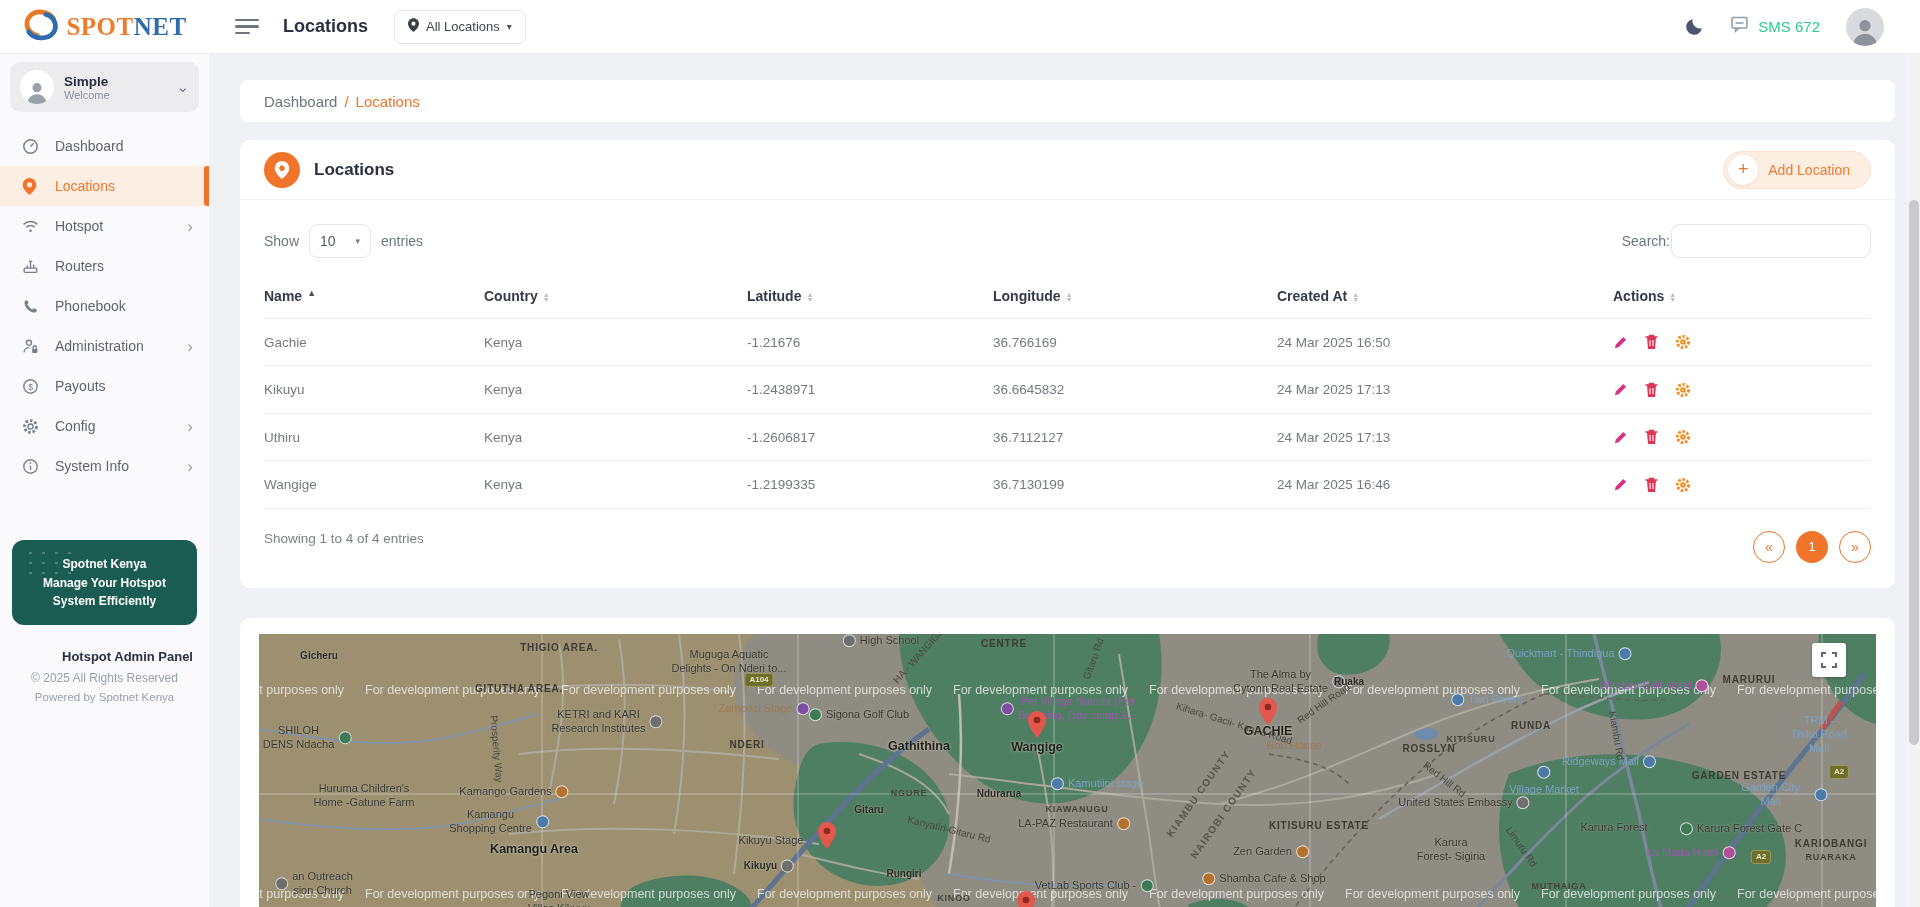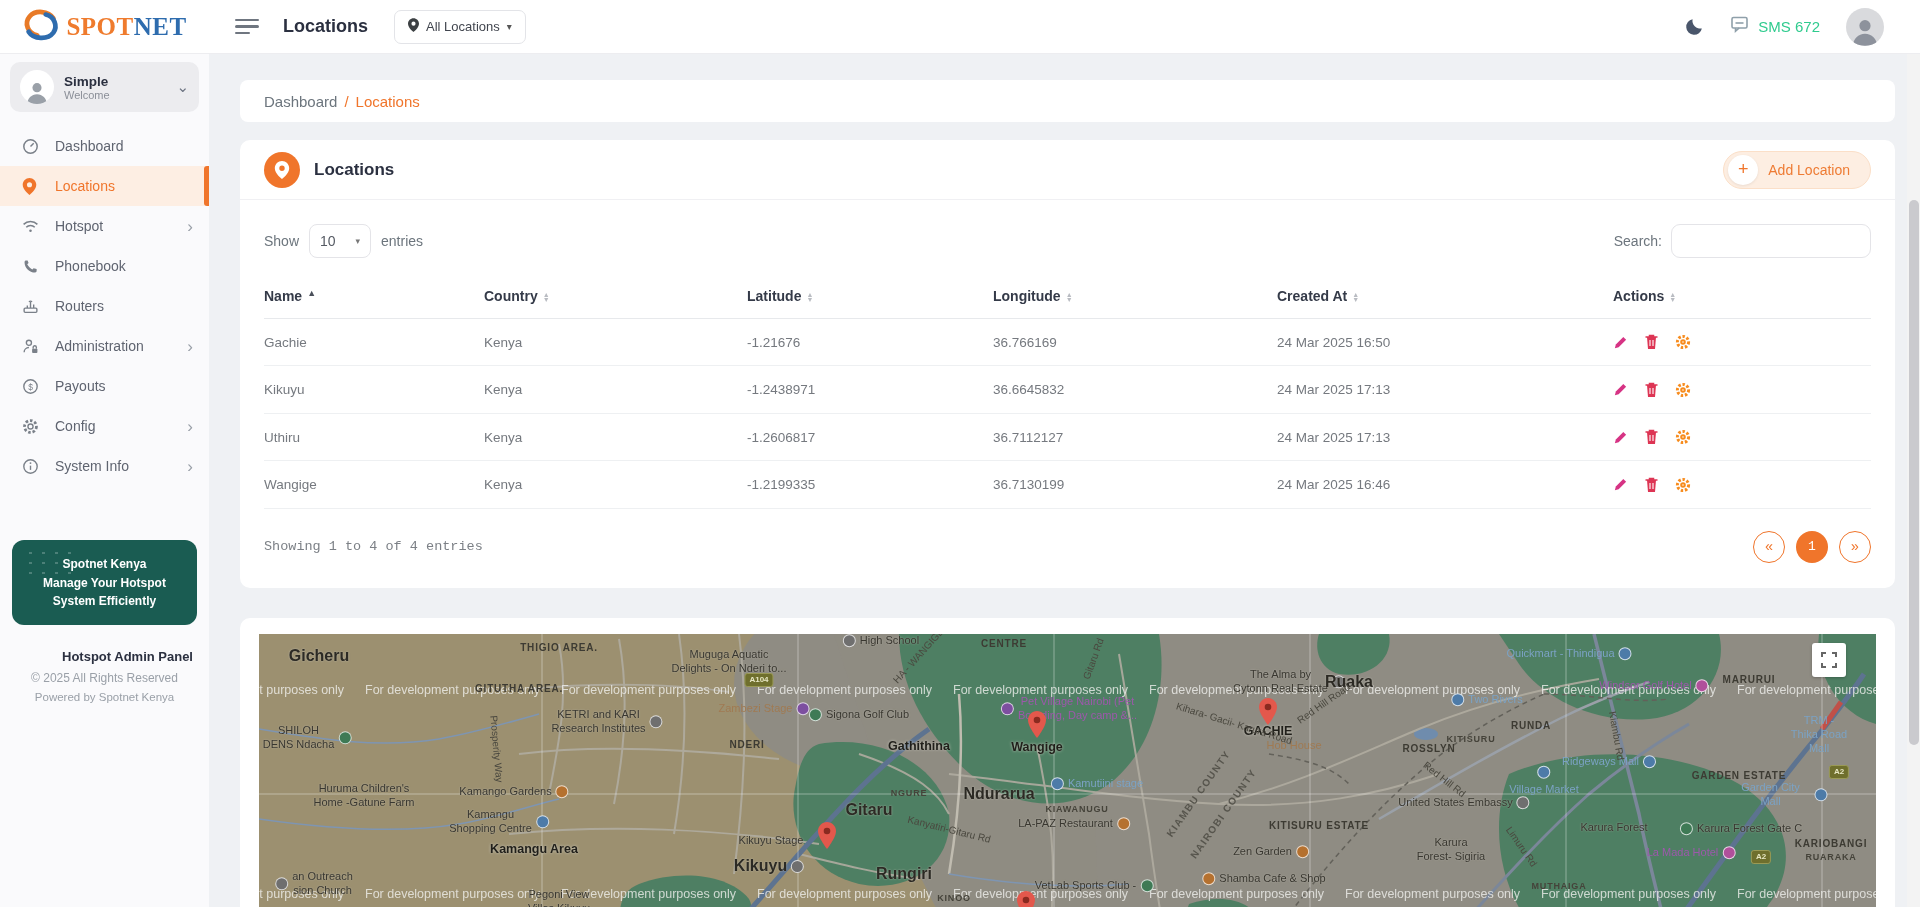--- a/index.html
+++ b/index.html
@@ -59,43 +59,43 @@
   .card-head{height:60px;display:flex;align-items:center;padding:0 24px;border-bottom:1px solid #f0f0f3;}
   .card-pin{width:36px;height:36px;border-radius:50%;background:#f0752b;display:flex;align-items:center;justify-content:center;margin-right:14px;}
   .card-title{font-size:17px;font-weight:700;color:#2b3040;}
   .add-btn{margin-left:auto;height:38px;border:1px solid #fbdfc8;border-radius:19px;background:#fdeee2;display:flex;align-items:center;gap:10px;padding:0 20px 0 4px;cursor:pointer;font-family:inherit;}
   .add-plus{width:30px;height:30px;border-radius:50%;background:#fff;color:#f0752b;font-size:18px;display:flex;align-items:center;justify-content:center;box-shadow:0 1px 3px rgba(0,0,0,.08);}
   .add-lbl{color:#ee7b33;font-size:14px;}
 
   .controls{display:flex;align-items:center;padding:24px 24px 12px 24px;font-size:14px;color:#6c757d;}
   .show-sel{margin:0 10px;width:62px;height:34px;border:1px solid #e4e4e8;border-radius:8px;display:flex;align-items:center;justify-content:space-between;padding:0 10px;color:#555a63;cursor:pointer;}
   .show-sel .caret{font-size:9px;color:#777;}
-  .search-wrap{margin-left:auto;display:flex;align-items:center;gap:9px;}
+  .search-wrap{margin-left:auto;display:flex;align-items:center;gap:1px;}
   .search-input{width:200px;height:34px;border:1px solid #e4e4e8;border-radius:9px;outline:none;padding:0 10px;font-family:inherit;font-size:13px;}
 
   table.loc{width:1607px;margin:6px 24px 0 24px;border-collapse:collapse;table-layout:fixed;}
   table.loc th{font-size:14px;font-weight:700;color:#343a48;text-align:left;padding:12px 0 14px 0;border-bottom:1px solid #e7e9ec;cursor:pointer;}
   table.loc td{font-size:13.5px;color:#75797f;padding:15px 0;border-bottom:1px solid #eef0f2;}
   .sort-both{display:inline-flex;flex-direction:column;font-size:7px;line-height:5px;color:#b9bcc2;margin-left:5px;vertical-align:middle;}
   .sort-asc{font-size:9px;color:#4a4f5a;margin-left:5px;vertical-align:top;}
   .act-ic{display:inline-flex;width:17px;margin-right:14px;cursor:pointer;vertical-align:middle;}
 
-  .tbl-footer{display:flex;align-items:center;padding:22px 24px 0 24px;font-family:Liberation Mono, monospace;}
+  .tbl-footer{display:flex;padding:22px 24px 0 24px;}
   .summary{font-size:13.5px;color:#7c8086;}
   .pager{margin-left:auto;display:flex;align-items:center;gap:11px;}
   .pg{width:32px;height:32px;border-radius:50%;border:1px solid #f0752b;background:#fff;color:#f0752b;font-size:14px;display:flex;align-items:center;justify-content:center;cursor:pointer;font-family:inherit;}
   .pg.cur{background:#f0752b;color:#fff;border:none;font-size:13px;}
 
   
   #map-card{top:564px;height:360px;padding:16px 19px;}
   #map{position:relative;width:1617px;height:300px;background:#8f8c83;overflow:hidden;}
   #map svg.base{position:absolute;inset:0;}
   .wm{position:absolute;font-size:12.5px;font-weight:500;color:rgba(242,242,240,.78);white-space:nowrap;}
   .ml{position:absolute;display:flex;align-items:center;gap:4px;white-space:pre-line;text-align:center;line-height:1.25;pointer-events:none;}
-  .ml-town{font-size:16px;font-weight:700;color:#2c2a24;text-shadow:0 0 2px rgba(198,196,186,.8);}
+  .ml-town{font-size:10px;font-weight:700;color:#2c2a24;text-shadow:0 0 2px rgba(198,196,186,.8);}
   .ml-area{font-size:10px;font-weight:700;letter-spacing:.8px;color:#3d3b33;}
   .ml-area-sm{font-size:9px;font-weight:700;letter-spacing:.8px;color:#45433a;}
   .ml-poi{font-size:11px;font-weight:500;color:#393730;text-shadow:0 0 2px rgba(192,190,180,.7);}
   .ml-poi-blue{font-size:11px;font-weight:500;color:#7ba2c4;}
   .ml-poi-purple{font-size:11px;font-weight:500;color:#9d58ab;}
   .ml-poi-brown{font-size:11px;font-weight:500;color:#a07a52;}
   .ml-marker-label{font-size:12.5px;font-weight:700;color:#201f1a;text-shadow:0 0 3px rgba(205,203,193,.95);}
   .ml-road{font-size:10px;color:#4a483f;}
   .ml-county{font-size:10px;font-weight:600;letter-spacing:1.4px;color:#57554d;}
   .ml-badge{font-size:8px;font-weight:700;color:#e6e6c2;background:#6f6f2d;border:1px solid #9a9a55;border-radius:3px;padding:1px 4px;}
@@ -201,35 +201,35 @@
               <path d="M1.5 5a9.2 9.2 0 0 1 13 0"></path>
               <path d="M4 7.8a5.6 5.6 0 0 1 8 0"></path>
               <circle cx="8" cy="11" r="1.2" fill="currentColor" stroke="none"></circle>
             </svg>
           </span>
           <span class="mi-lb">Hotspot</span>
           <span class="mi-ch">›</span>
         </div>
         <div class="mi">
           <span class="mi-ic">
-            <svg width="15" height="15" viewBox="0 0 16 16">
-              <path d="M4.3 1.5c-.8 0-1.6.7-1.6 1.6 0 6.3 5 11.4 11.3 11.4.9 0 1.6-.8 1.6-1.6v-2.1l-3.2-1-1.4 1.4C9 10.1 6.6 7.8 5.6 5.7L7 4.3 6 1.5H4.3z" fill="currentColor"></path>
-            </svg>
-          </span>
-          <span class="mi-lb">Phonebook</span>
-        </div>
-        <div class="mi">
-          <span class="mi-ic">
             <svg width="17" height="17" viewBox="0 0 16 16" fill="none" stroke="currentColor" stroke-width="1.3">
               <rect x="2" y="9.5" width="12" height="4" rx="1"></rect>
               <path d="M5 9.5V7M8 9.5V3.5M11 9.5V6"></path>
               <path d="M6.5 3.5a2.5 2.5 0 0 1 3 0"></path>
             </svg>
           </span>
           <span class="mi-lb">Routers</span>
+        </div>
+        <div class="mi">
+          <span class="mi-ic">
+            <svg width="15" height="15" viewBox="0 0 16 16">
+              <path d="M4.3 1.5c-.8 0-1.6.7-1.6 1.6 0 6.3 5 11.4 11.3 11.4.9 0 1.6-.8 1.6-1.6v-2.1l-3.2-1-1.4 1.4C9 10.1 6.6 7.8 5.6 5.7L7 4.3 6 1.5H4.3z" fill="currentColor"></path>
+            </svg>
+          </span>
+          <span class="mi-lb">Phonebook</span>
         </div>
         <div class="mi">
           <span class="mi-ic">
             <svg width="17" height="17" viewBox="0 0 16 16" fill="none" stroke="currentColor" stroke-width="1.3">
               <circle cx="6.5" cy="4.5" r="2.4"></circle>
               <path d="M2 13.5c0-2.5 2-4.5 4.5-4.5"></path>
               <rect x="9.5" y="10" width="5" height="4" rx=".8" fill="currentColor" stroke="none"></rect>
               <path d="M10.5 10V8.8a1.5 1.5 0 0 1 3 0V10"></path>
             </svg>
           </span>

